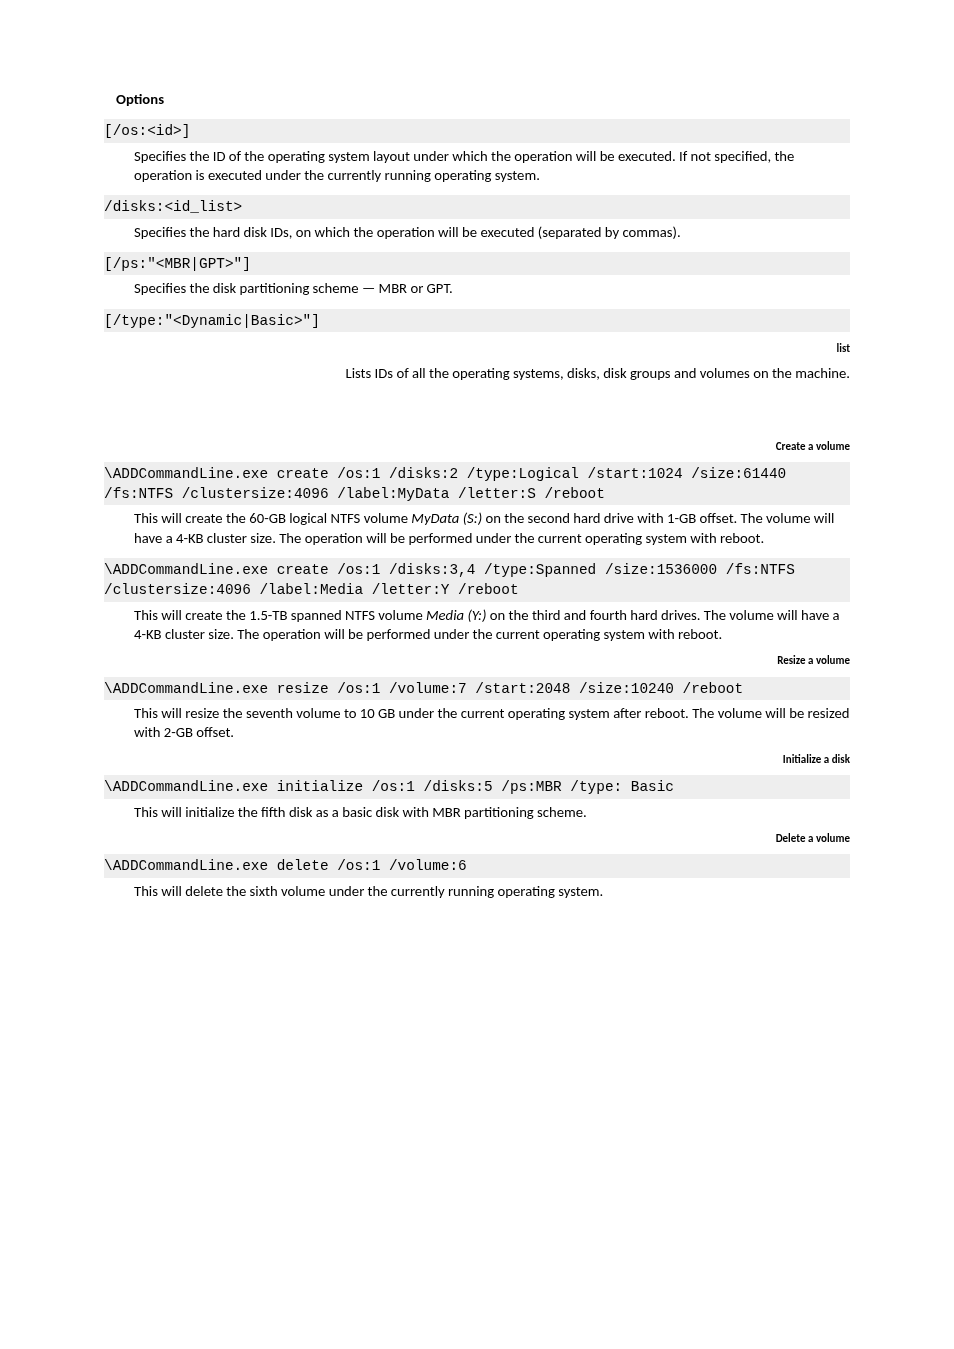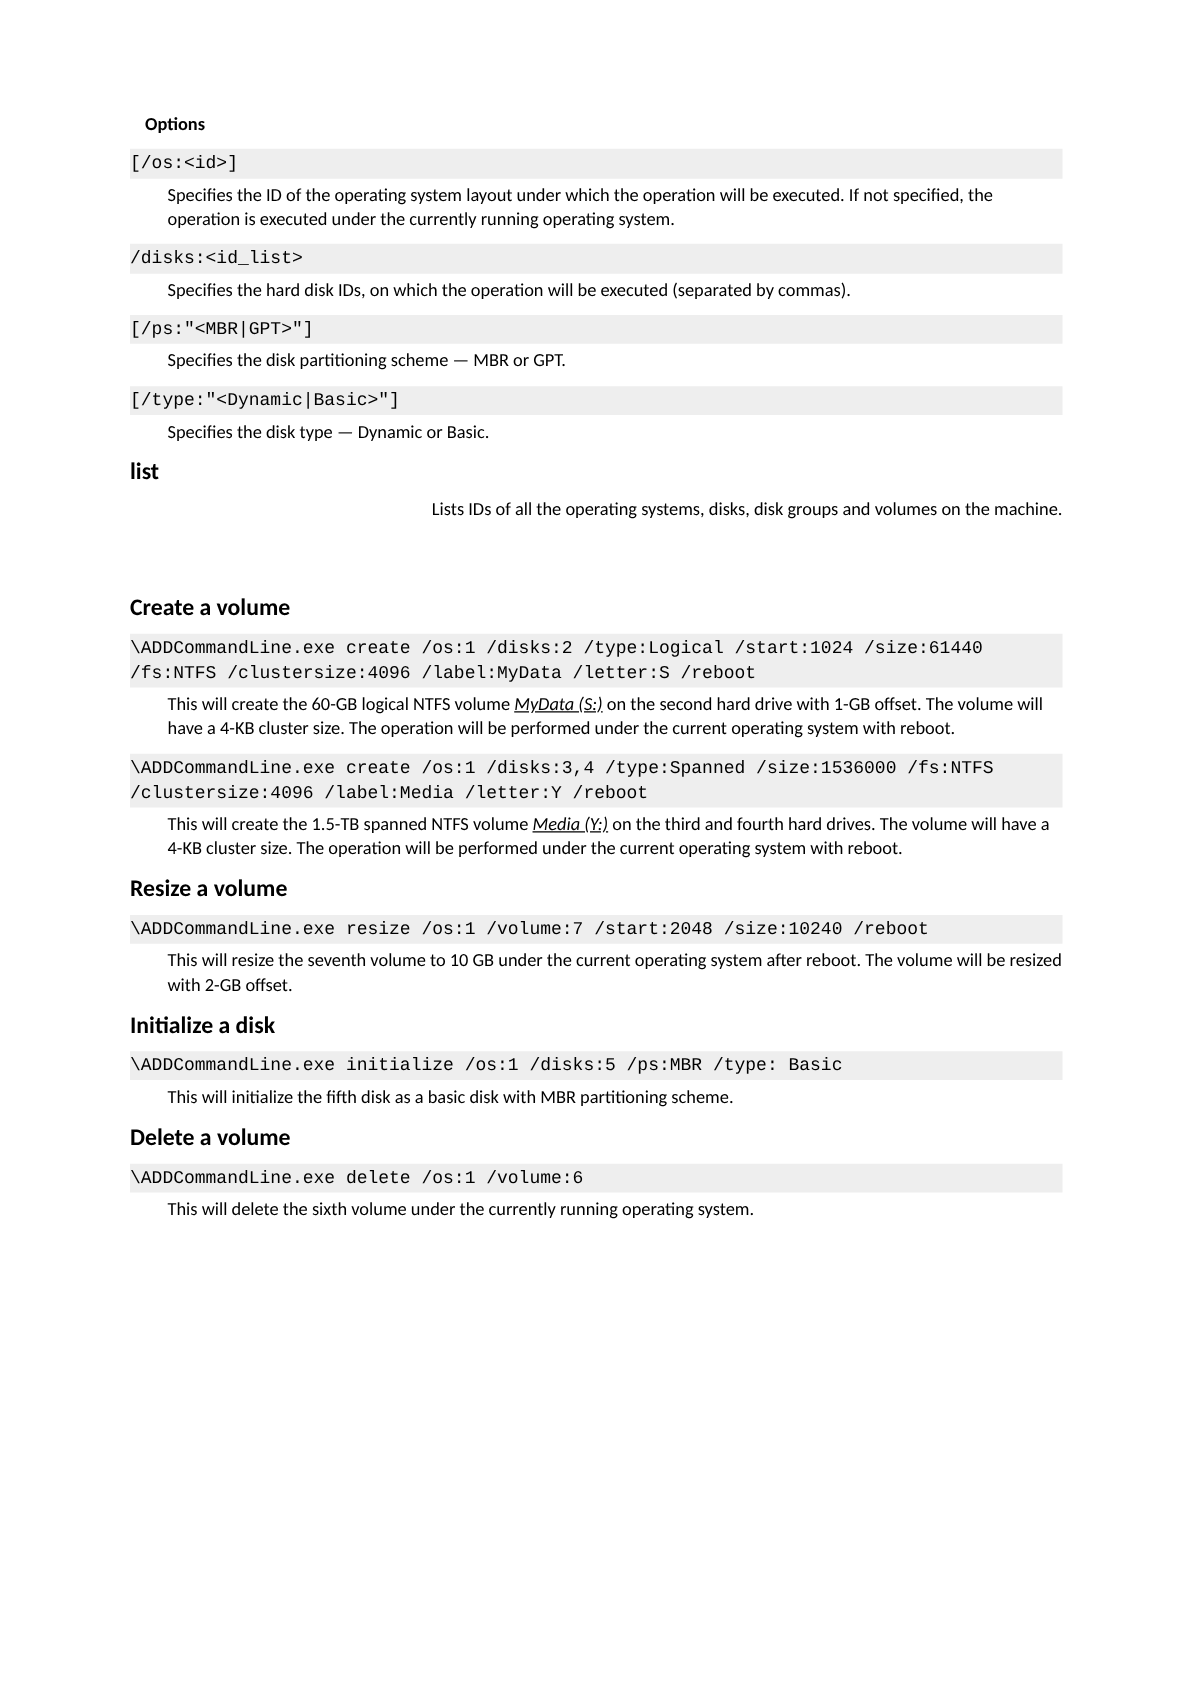--- a/index.html
+++ b/index.html
@@ -13,41 +13,42 @@
     font-size: 14.7px;
     line-height: 1.32;
   }
   .h4 {
     font-weight: bold;
     font-size: 14.7px;
     margin: 0 0 10px 12px;
   }
   .h3 {
     font-weight: bold;
-    font-size: 19px;
+    font-size: 11px;
     margin: 0 0 8px 0;
+    text-align: right;
   }
   .codeblock {
     font-family: Consolas, "Courier New", monospace;
     background: #eeeeee;
     font-size: 14.4px;
     padding: 2px 0 1px 0;
     margin: 4px 0;
     white-space: pre-wrap;
     line-height: 1.4;
   }
   .desc {
     margin: 4px 0 10px 30px;
   }
   .desc p { margin: 0 0 2px 0; }
   .body-p {
     margin: 6px 0 10px 1px;
     text-align: right;
   }
-  em.it { font-style: italic; text-decoration: underline; }
+  em.it { font-style: italic; }
   .gap-large { height: 46px; }
 </style>
 </head>
 <body>
 
 <div class="h4">Options</div>
 
 <div class="codeblock">[/os:&lt;id&gt;]</div>
 <div class="desc">
   <p>Specifies the ID of the operating system layout under which the operation will be executed. If not specified, the operation is executed under the currently running operating system.</p>
@@ -58,21 +59,20 @@
   <p>Specifies the hard disk IDs, on which the operation will be executed (separated by commas).</p>
 </div>
 
 <div class="codeblock">[/ps:"&lt;MBR|GPT&gt;"]</div>
 <div class="desc">
   <p>Specifies the disk partitioning scheme — MBR or GPT.</p>
 </div>
 
 <div class="codeblock">[/type:"&lt;Dynamic|Basic&gt;"]</div>
 <div class="desc">
-  <p>Specifies the disk type — Dynamic or Basic.</p>
 </div>
 
 <div class="h3">list</div>
 <p class="body-p">Lists IDs of all the operating systems, disks, disk groups and volumes on the machine.</p>
 
 <div class="gap-large"></div>
 
 <div class="h3">Create a volume</div>
 
 <div class="codeblock">\ADDCommandLine.exe create /os:1 /disks:2 /type:Logical /start:1024 /size:61440 /fs:NTFS /clustersize:4096 /label:MyData /letter:S /reboot</div>

